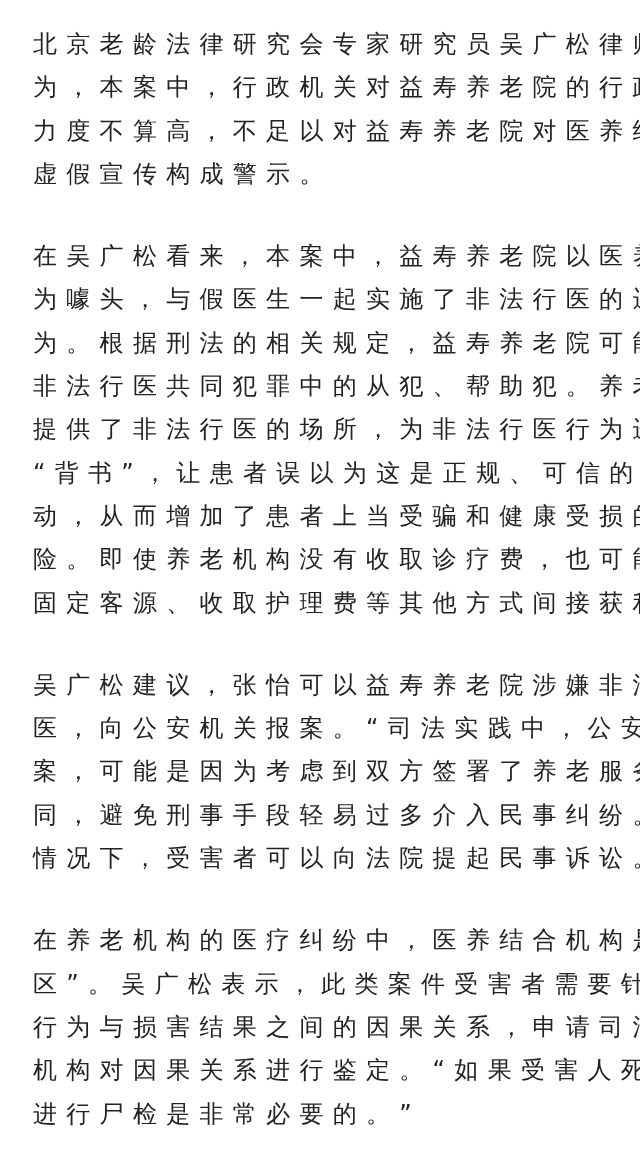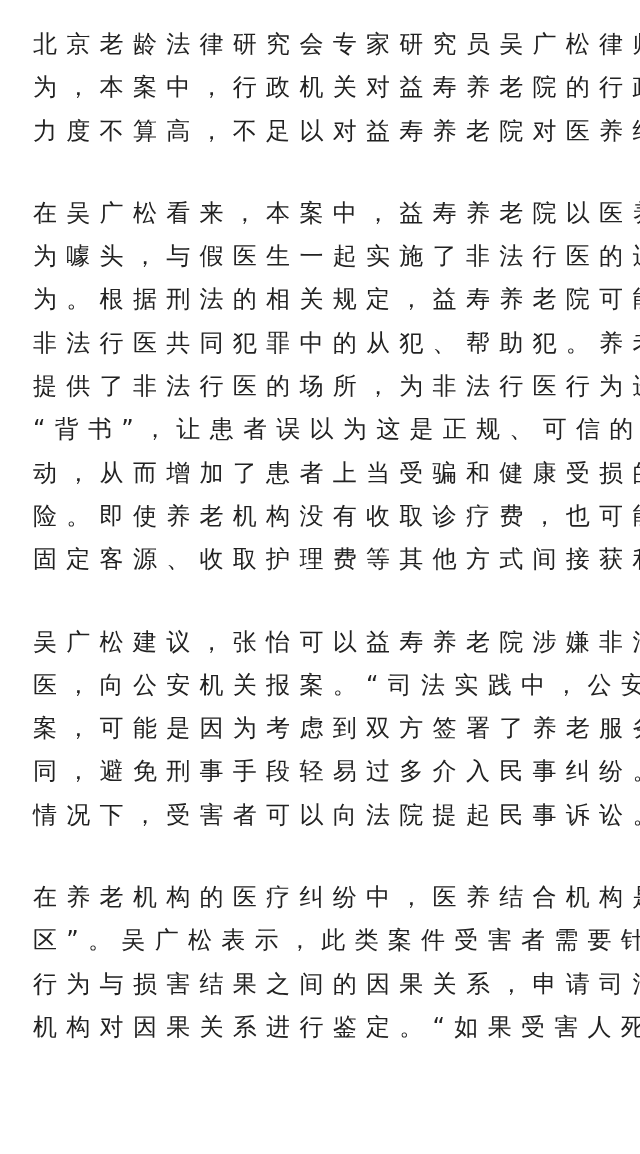--- a/index.html
+++ b/index.html
@@ -11,20 +11,21 @@
   .line { display:block; white-space:nowrap; }
 </style>
 </head>
 <body>
 
 <div class="article">
   <p class="para">
     <span class="line">北京老龄法律研究会专家研究员吴广松律师认</span>
     <span class="line">为，本案中，行政机关对益寿养老院的行政处罚</span>
     <span class="line">力度不算高，不足以对益寿养老院对医养结合的</span>
+    <span class="line">虚假宣传构成警示。</span>
   </p>
   <p class="para">
     <span class="line">在吴广松看来，本案中，益寿养老院以医养结合</span>
     <span class="line">为噱头，与假医生一起实施了非法行医的违法行</span>
     <span class="line">为。根据刑法的相关规定，益寿养老院可能构成</span>
     <span class="line">非法行医共同犯罪中的从犯、帮助犯。养老机构</span>
     <span class="line">提供了非法行医的场所，为非法行医行为进行了</span>
     <span class="line">“背书”，让患者误以为这是正规、可信的医疗活</span>
     <span class="line">动，从而增加了患者上当受骗和健康受损的风</span>
     <span class="line">险。即使养老机构没有收取诊疗费，也可能通过</span>
@@ -35,14 +36,15 @@
     <span class="line">医，向公安机关报案。“司法实践中，公安不立</span>
     <span class="line">案，可能是因为考虑到双方签署了养老服务合</span>
     <span class="line">同，避免刑事手段轻易过多介入民事纠纷。”此类</span>
     <span class="line">情况下，受害者可以向法院提起民事诉讼。</span>
   </p>
   <p class="para">
     <span class="line">在养老机构的医疗纠纷中，医养结合机构是“重灾</span>
     <span class="line">区”。吴广松表示，此类案件受害者需要针对医疗</span>
     <span class="line">行为与损害结果之间的因果关系，申请司法鉴定</span>
     <span class="line">机构对因果关系进行鉴定。“如果受害人死亡的，</span>
+    <span class="line">进行尸检是非常必要的。”</span>
   </p>
 </div>
 
 </body></html>

